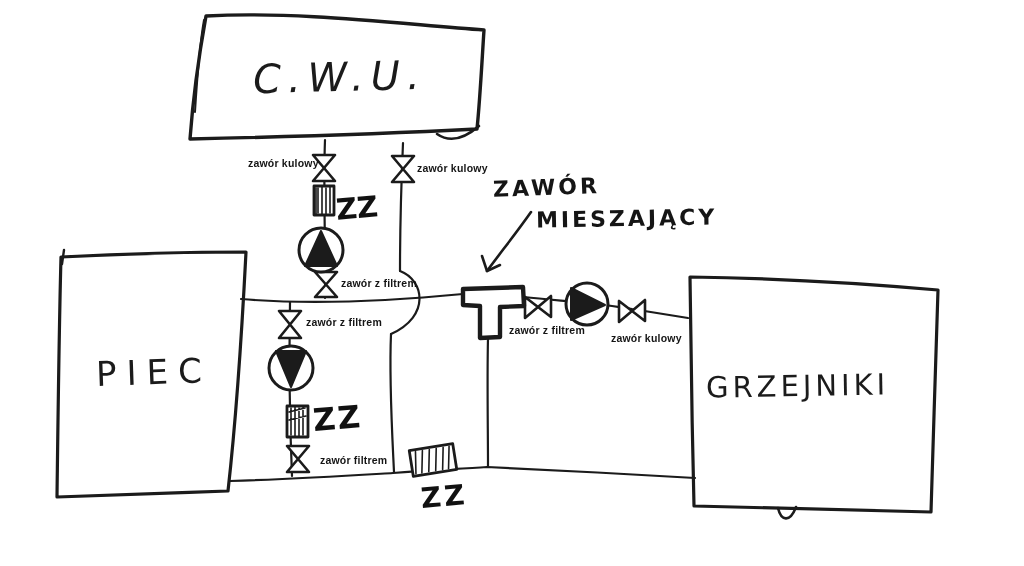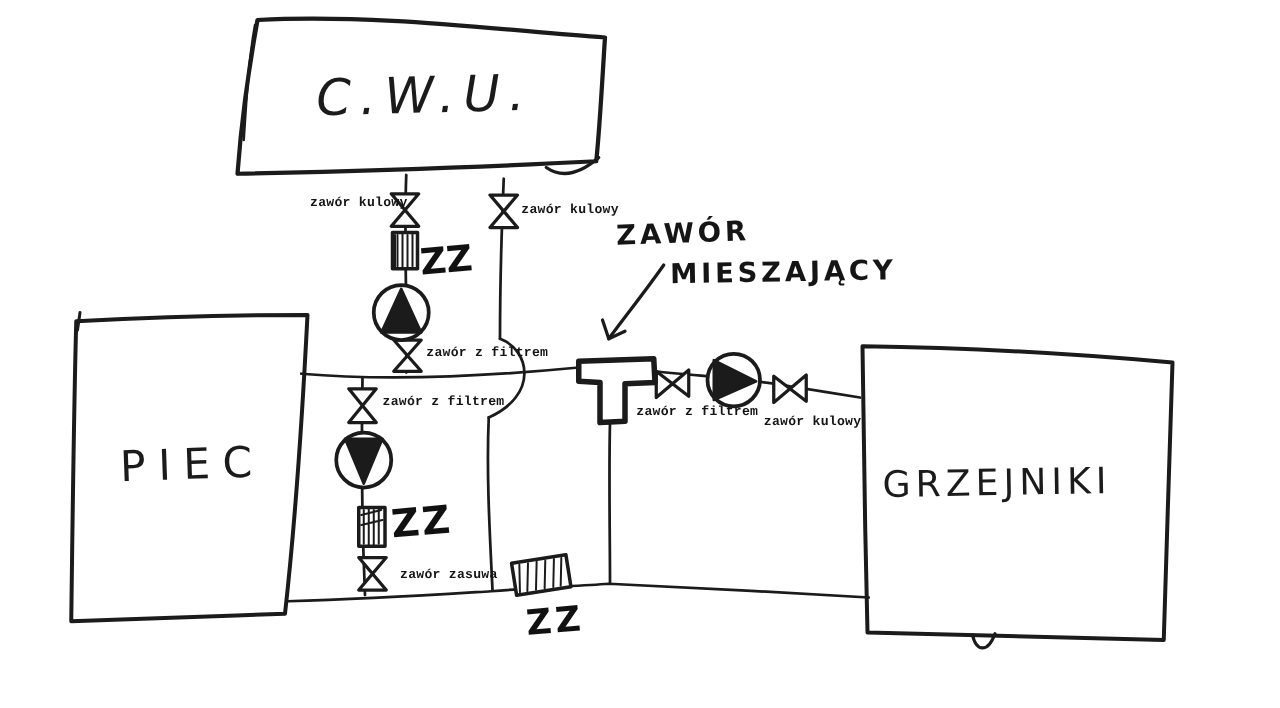--- a/index.html
+++ b/index.html
@@ -11,21 +11,21 @@
     font-family:"Liberation Sans", sans-serif;
   }
   svg{position:absolute;left:0;top:0;}
   .lbl{
     position:absolute;
     color:#161616;
     white-space:nowrap;
     line-height:1;
   }
   .printed{
-    font-family:Liberation Mono, monospace;
+    font-family:Liberation Sans, sans-serif;
     font-weight:700;
     font-size:10.5px;
     letter-spacing:.2px;
     color:#141414;
   }
   .hand-big{
     font-family:"DejaVu Sans", sans-serif;
     color:#1b1b1b;
   }
   .cwu-text{
@@ -143,21 +143,21 @@
   <div class="lbl hand-big cwu-text" style="left:253px;top:57px;">C.W.U.</div>
   <div class="lbl hand-big piec-text" style="left:96px;top:355px;">PIEC</div>
   <div class="lbl hand-big grzejniki-text" style="left:706px;top:372px;">GRZEJNIKI</div>
 
   <div class="lbl printed" style="left:248px;top:158px;">zawór kulowy</div>
   <div class="lbl printed" style="left:417px;top:163px;">zawór kulowy</div>
   <div class="lbl printed" style="left:341px;top:278px;">zawór z filtrem</div>
   <div class="lbl printed" style="left:306px;top:317px;">zawór z filtrem</div>
   <div class="lbl printed" style="left:509px;top:325px;">zawór z filtrem</div>
   <div class="lbl printed" style="left:611px;top:333px;">zawór kulowy</div>
-  <div class="lbl printed" style="left:320px;top:455px;">zawór zasuwa</div>
+  <div class="lbl printed" style="left:320px;top:455px;">zawór filtrem</div>
 
   <div class="lbl zz zz1" style="left:336px;top:194px;">ZZ</div>
   <div class="lbl zz zz2" style="left:313px;top:403px;">ZZ</div>
   <div class="lbl zz zz3" style="left:421px;top:483px;">ZZ</div>
 
   <div class="lbl annot annot-1" style="left:493px;top:177px;">ZAWÓR</div>
   <div class="lbl annot annot-2" style="left:536px;top:208px;">MIESZAJĄCY</div>
 
 </div>
 

